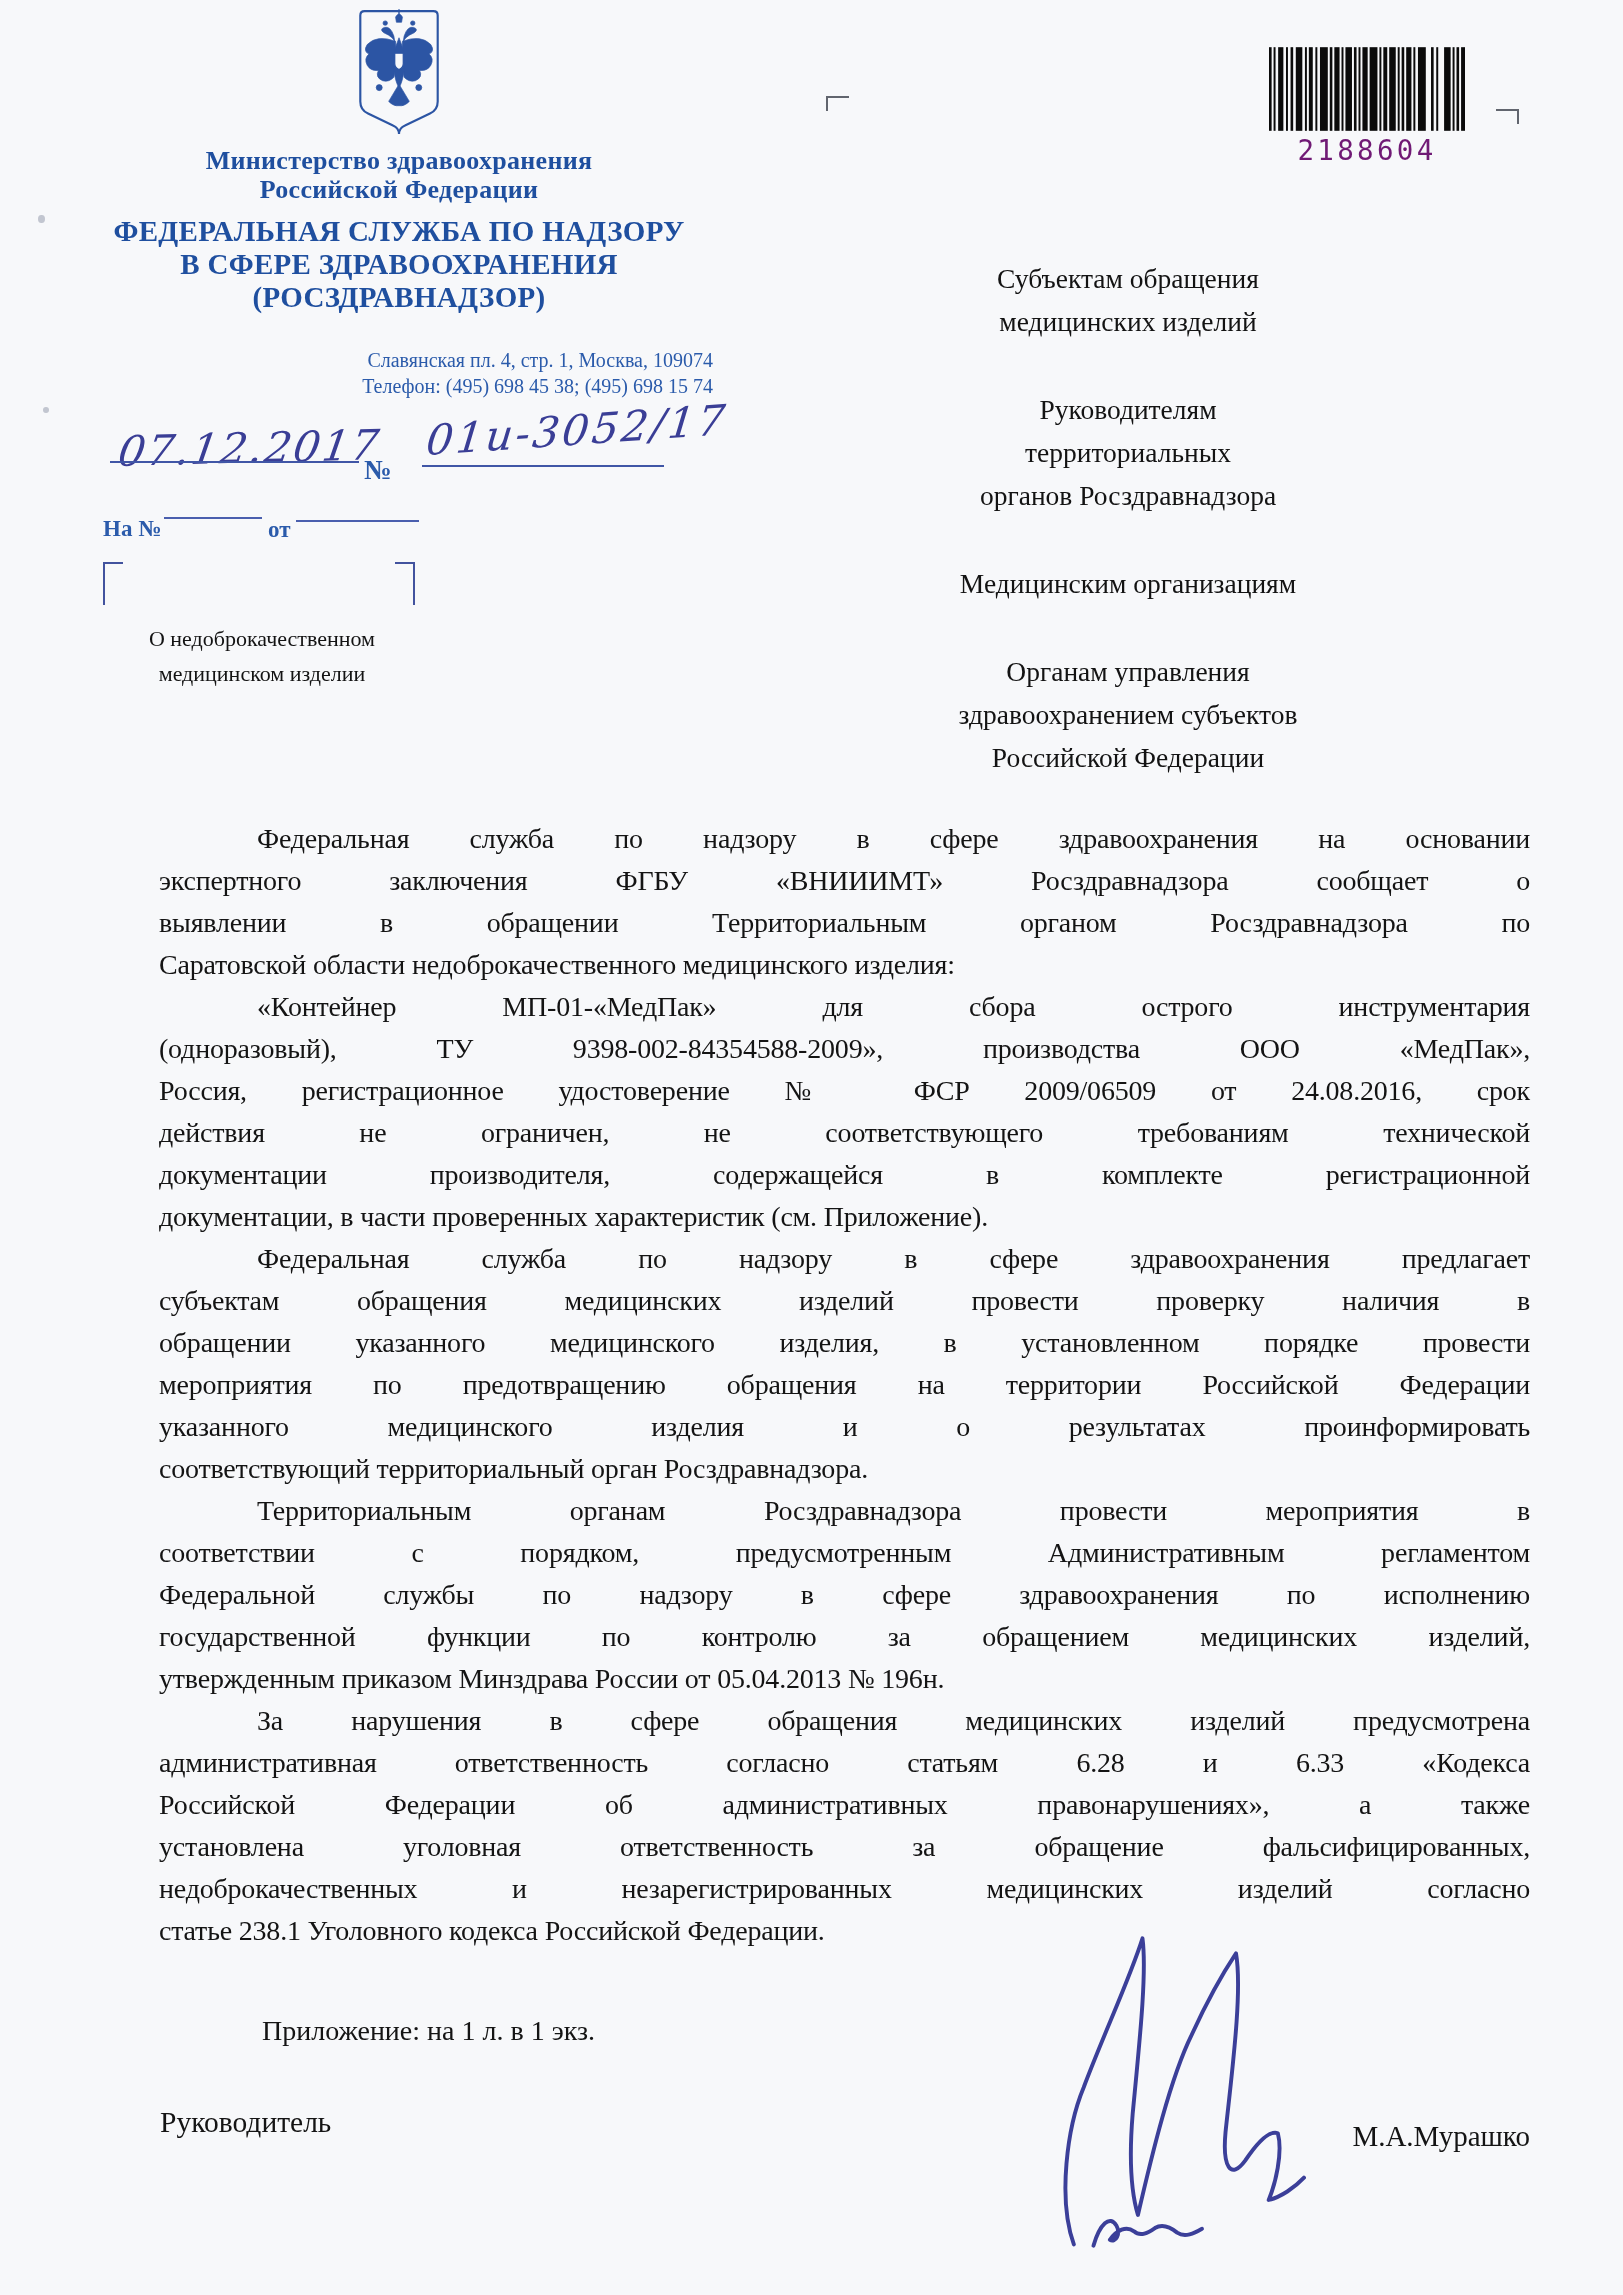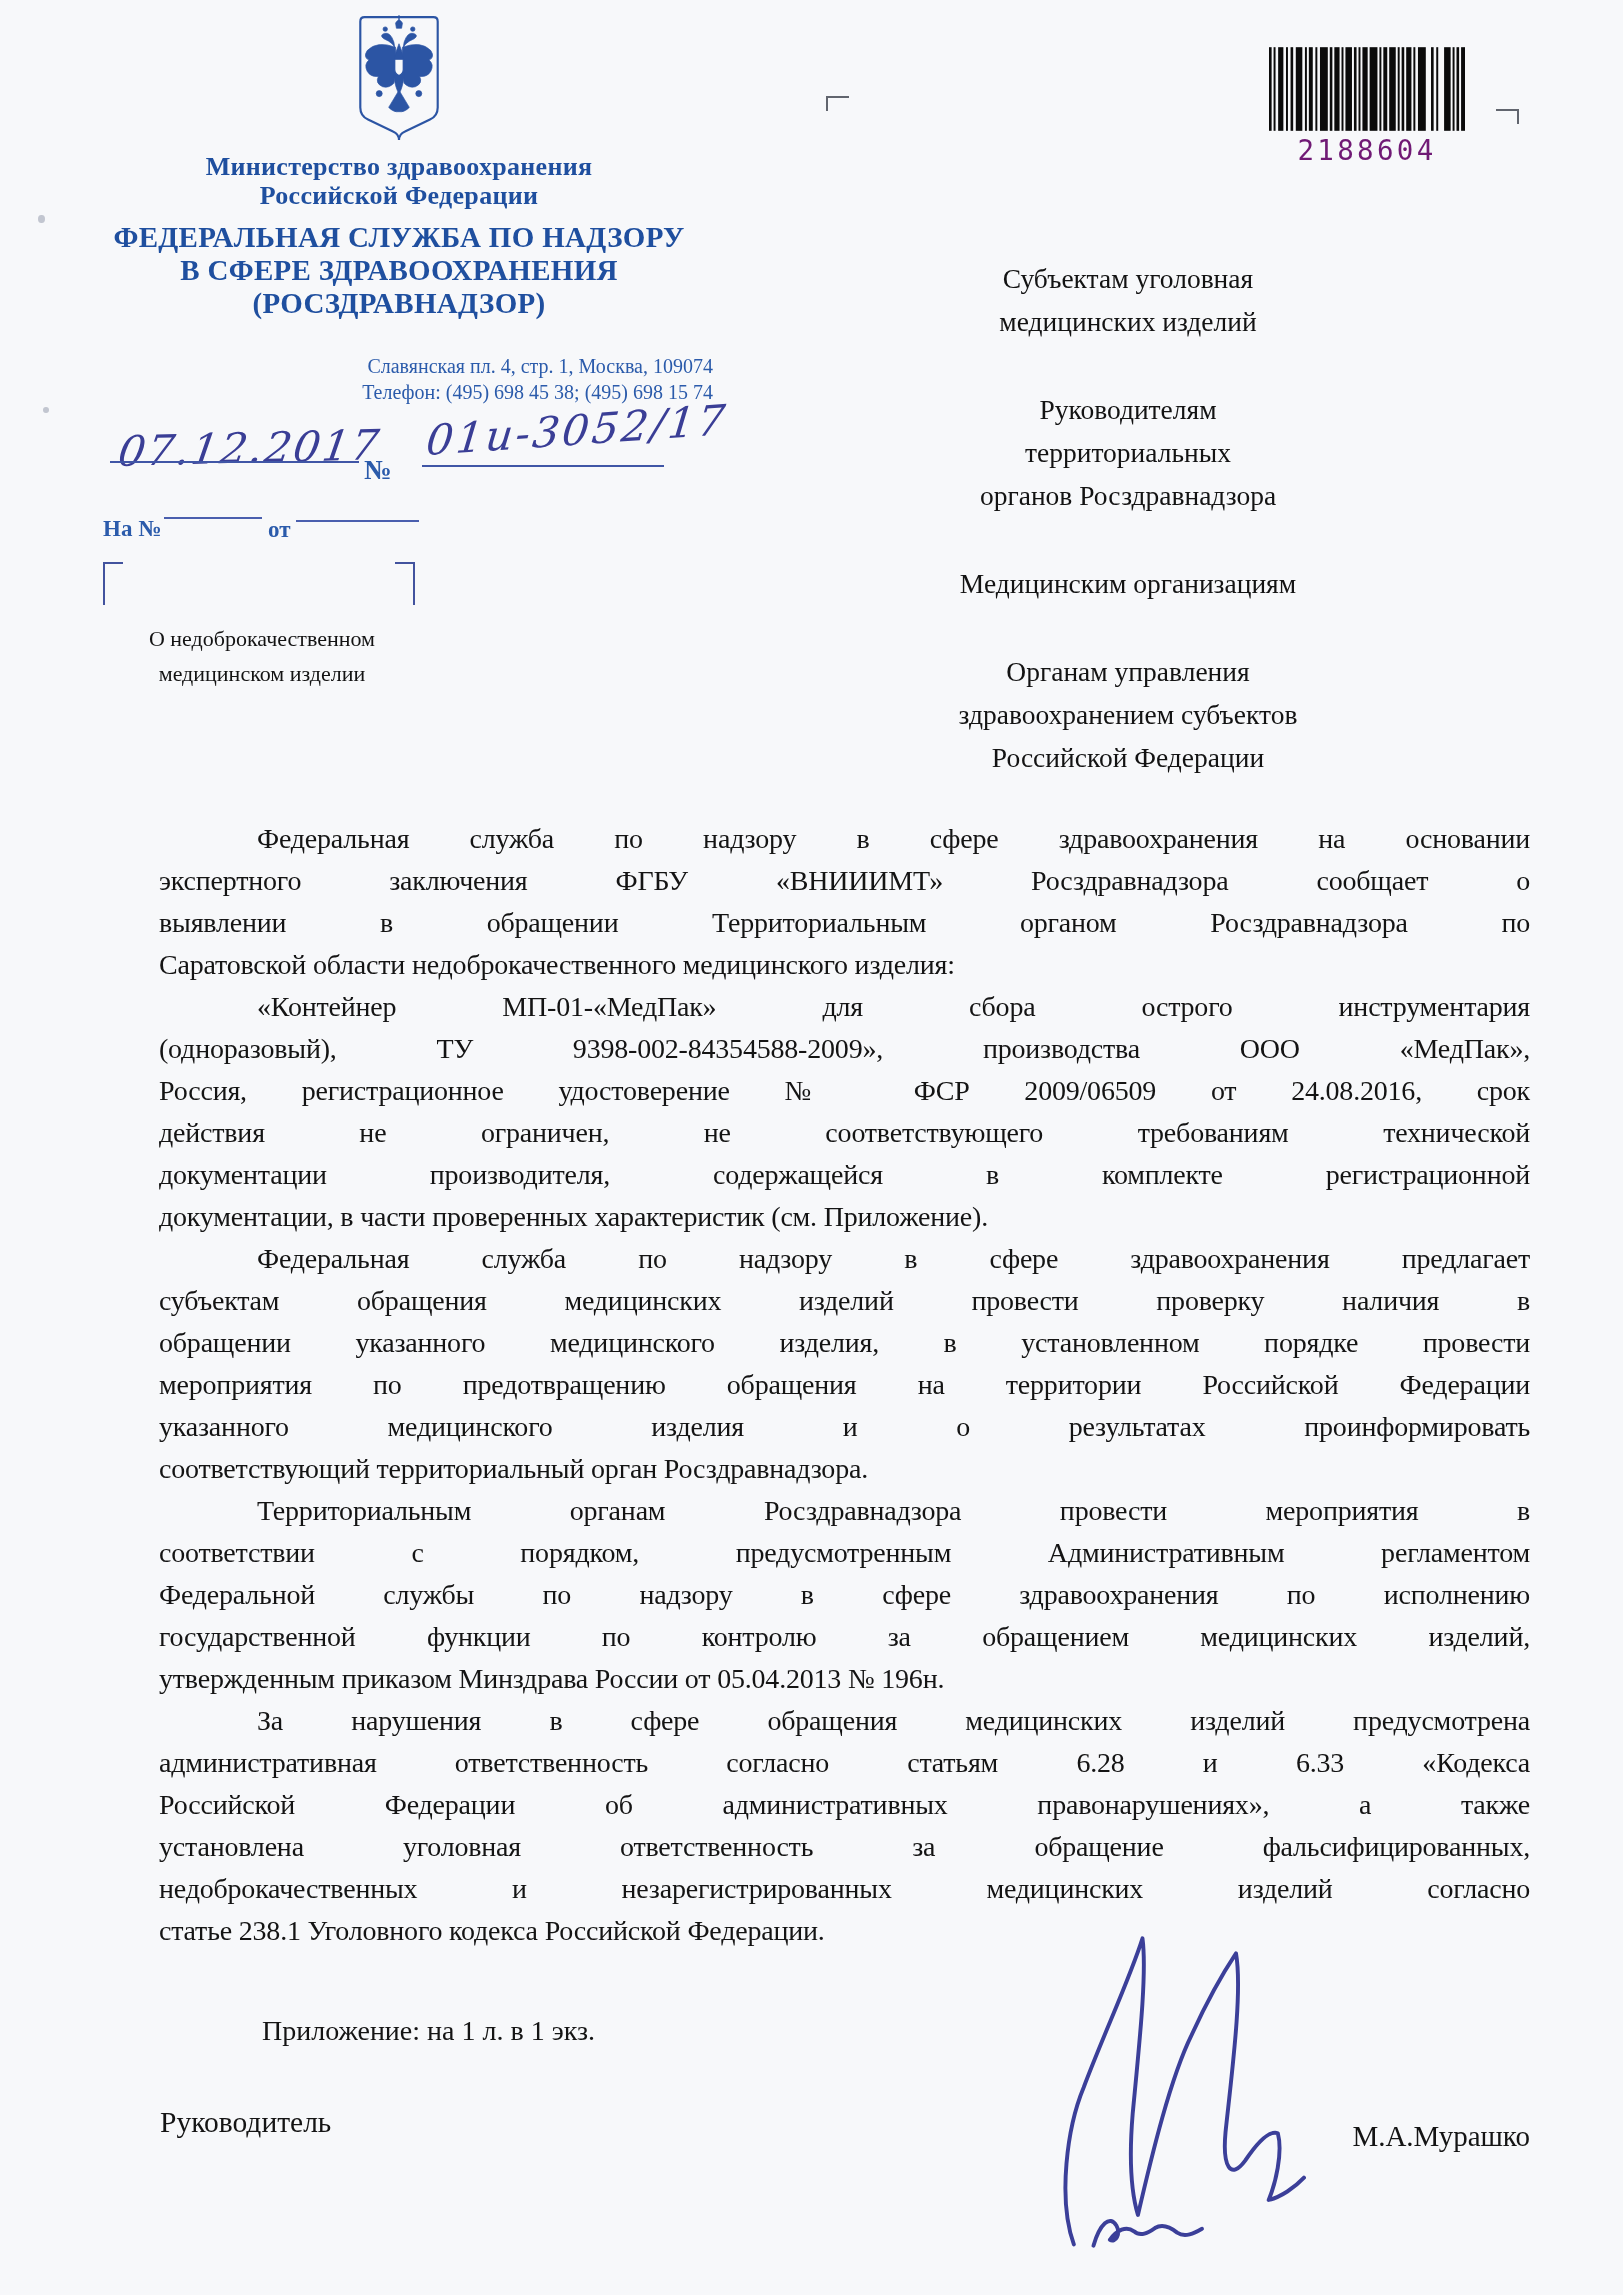--- a/index.html
+++ b/index.html
@@ -4,21 +4,21 @@
 <style>
   html,body {margin:0; padding:0; background:#dfe1e4;}
   .page {
     position:relative; width:1624px; height:2295px; margin:0 auto;
     background:#f7f8fa;
     font-family:"Liberation Serif","DejaVu Serif",serif;
     overflow:hidden; color:#151515;
   }
 
   
-  .letterhead {position:absolute; left:85px; top:14px; width:628px; text-align:center; color:#1f4f9f;}
+  .letterhead {position:absolute; left:85px; top:8px; width:628px; text-align:center; color:#1f4f9f;}
   .emblem {width:86px; height:130px; margin:0 auto; display:block;}
   .ministry-line {font-weight:bold; font-size:26px; line-height:29.5px; letter-spacing:0.3px;}
   .ministry-block {margin-top:7.9px;}
   .service-block {margin-top:10.5px;}
   .service-line {font-weight:bold; font-size:29px; line-height:33px; letter-spacing:0.3px;}
   .contact-block {margin-top:34px; color:#2b5bab;text-align:right;}
   .contact-line {font-size:20px; line-height:25.5px;}
 
   
   .barcode {position:absolute; left:1269px; top:47px; width:196px; text-align:center;}
@@ -175,21 +175,21 @@
   <div class="reply-label" id="reply-ot">от</div>
   <div class="uline thin" id="u-reply2"></div>
 
   <div class="subject">
       <div class="line first">О недоброкачественном</div>
       <div class="line last">медицинском изделии</div>
     </div>
 
   <div class="addressees">
     <div class="addr-group">
-        <div class="line first">Субъектам уголовная</div>
+        <div class="line first">Субъектам обращения</div>
         <div class="line last">медицинских изделий</div>
       </div>
     <div class="addr-group">
         <div class="line first">Руководителям</div>
         <div class="line">территориальных</div>
         <div class="line last">органов Росздравнадзора</div>
       </div>
     <div class="addr-group">
         <div class="line first last">Медицинским организациям</div>
       </div>

